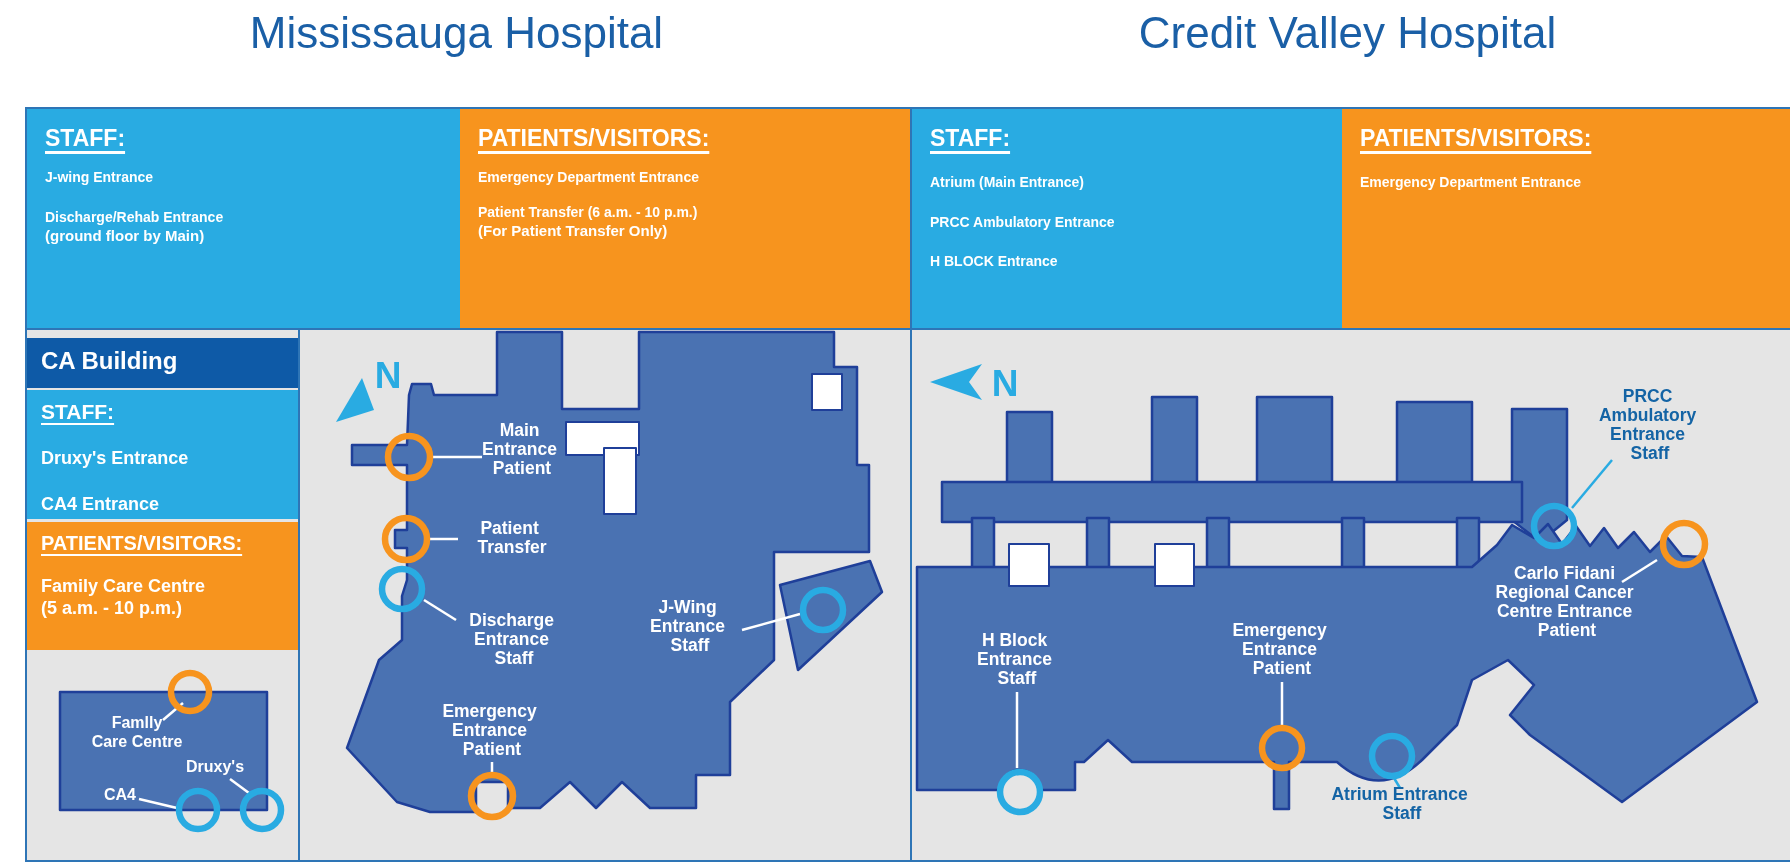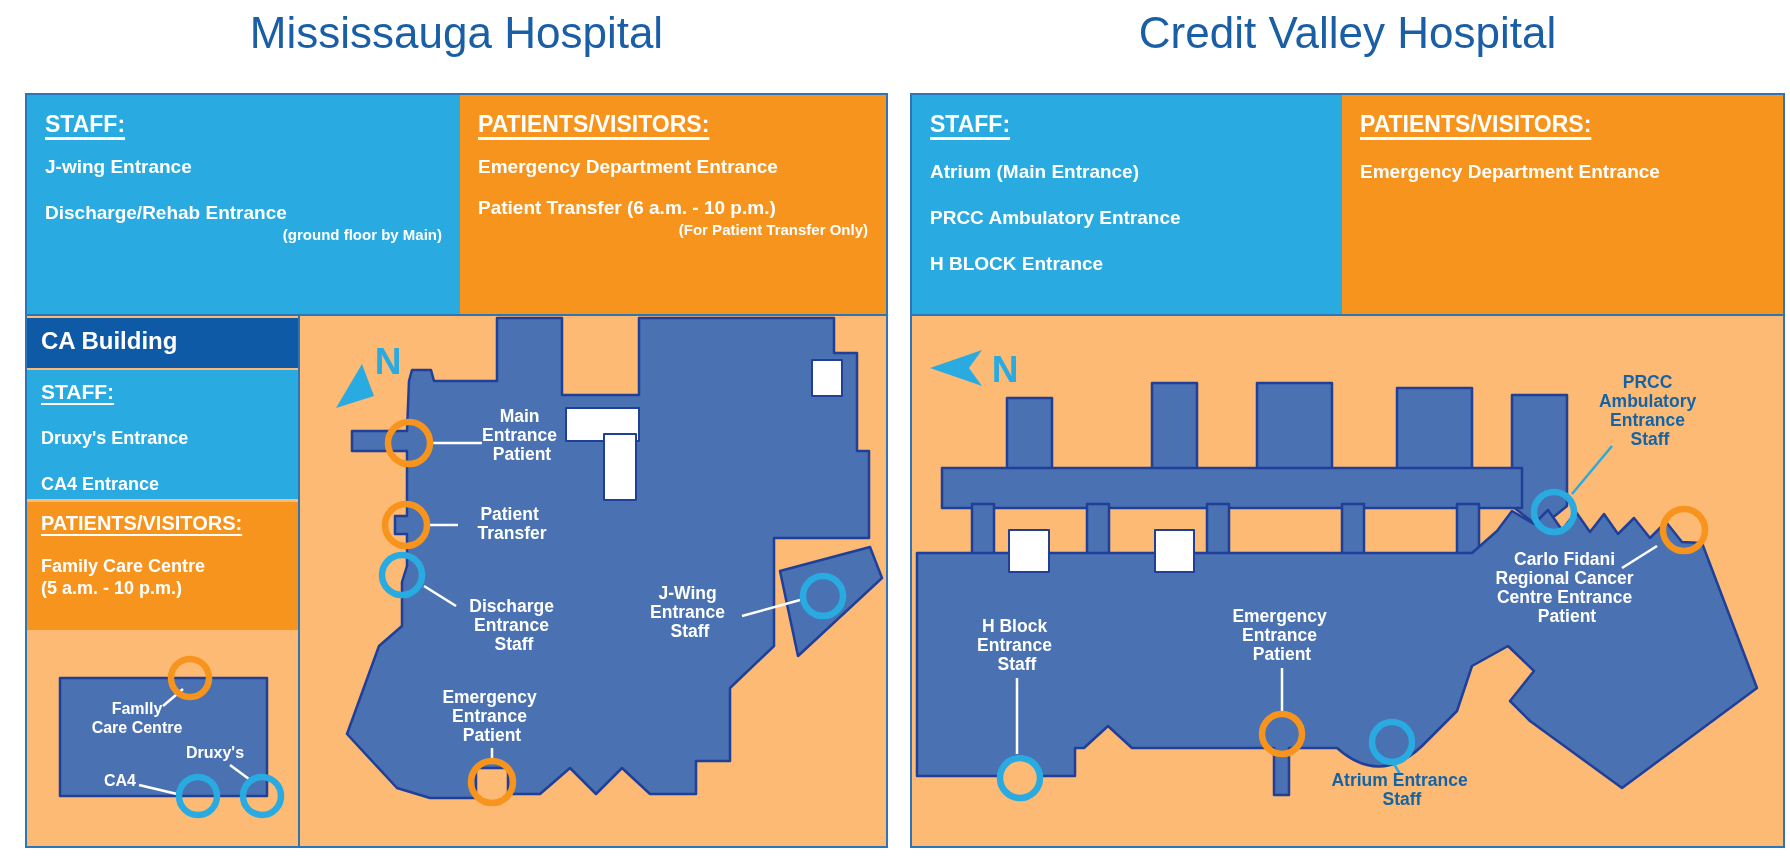--- a/index.html
+++ b/index.html
@@ -2,40 +2,40 @@
 <html><head>
 <meta charset="utf-8">
 <style>
   html,body{margin:0;padding:0;}
   body{width:1790px;height:868px;position:relative;background:#ffffff;
        font-family:"Liberation Sans",sans-serif;overflow:hidden;}
   .title{position:absolute;top:8px;font-size:44px;font-weight:normal;color:#1A5FA6;text-align:center;}
   #title-left{left:25px;width:863px;}
   #title-right{left:910px;width:875px;}
 
-  .panel{position:absolute;top:93px;height:751px;border:2px solid #2E75B6;background:#fdba74;box-sizing:content-box;}
+  .panel{position:absolute;top:107px;height:751px;border:2px solid #2E75B6;background:#e5e5e5;box-sizing:content-box;padding-left:40px;}
   #panel-left{left:25px;width:859px;}
   #panel-right{left:910px;width:871px;}
 
   .topboxes{position:absolute;left:0;top:0;width:100%;height:221px;display:flex;
             border-bottom:2px solid #2E75B6;box-sizing:border-box;}
   .box{padding:16px 18px;box-sizing:border-box;color:#fff;}
   .box-cyan{background:#29ABE2;}
   .box-orange{background:#F7941E;flex:1;}
   #panel-left .box-cyan{width:433px;}
   #panel-right .box-cyan{width:430px;}
   .box-h{font-size:23px;font-weight:bold;text-decoration:underline;
          text-decoration-thickness:2.5px;text-underline-offset:5px;}
-  .box-item{font-size:19px;font-weight:bold;margin-top:17px;line-height:1.25;}
+  .box-item{font-size:14px;font-weight:bold;margin-top:17px;line-height:1.25;}
   .box-item.sp{margin-top:22px;}
-  .box-sub{font-size:15px;font-weight:bold;margin-top:1px;text-align:right;}
+  .box-sub{font-size:15px;font-weight:bold;margin-top:1px;}
 
   #ca-col{position:absolute;left:0;top:221px;width:271px;bottom:0;border-right:2px solid #2E75B6;}
   #ca-header{height:50px;background:#0E5AA7;color:#fff;font-size:24px;font-weight:bold;
-             padding:9px 0 0 14px;box-sizing:border-box;margin-top:2px;}
+             padding:9px 0 0 14px;box-sizing:border-box;margin-top:8px;}
   .ca-box{box-sizing:border-box;color:#fff;padding:10px 14px;}
   #ca-staff{background:#29ABE2;height:129px;margin-top:2px;}
   #ca-pat{background:#F7941E;height:128px;margin-top:3px;}
   .ca-h{font-size:21px;font-weight:bold;text-decoration:underline;
         text-decoration-thickness:2px;text-underline-offset:4px;}
   .ca-item{font-size:18px;font-weight:bold;margin-top:24px;line-height:1.2;}
 
   #minimap{position:absolute;left:0;bottom:0;}
   .mapsvg{position:absolute;top:221px;}
   #map-left{left:273px;}

